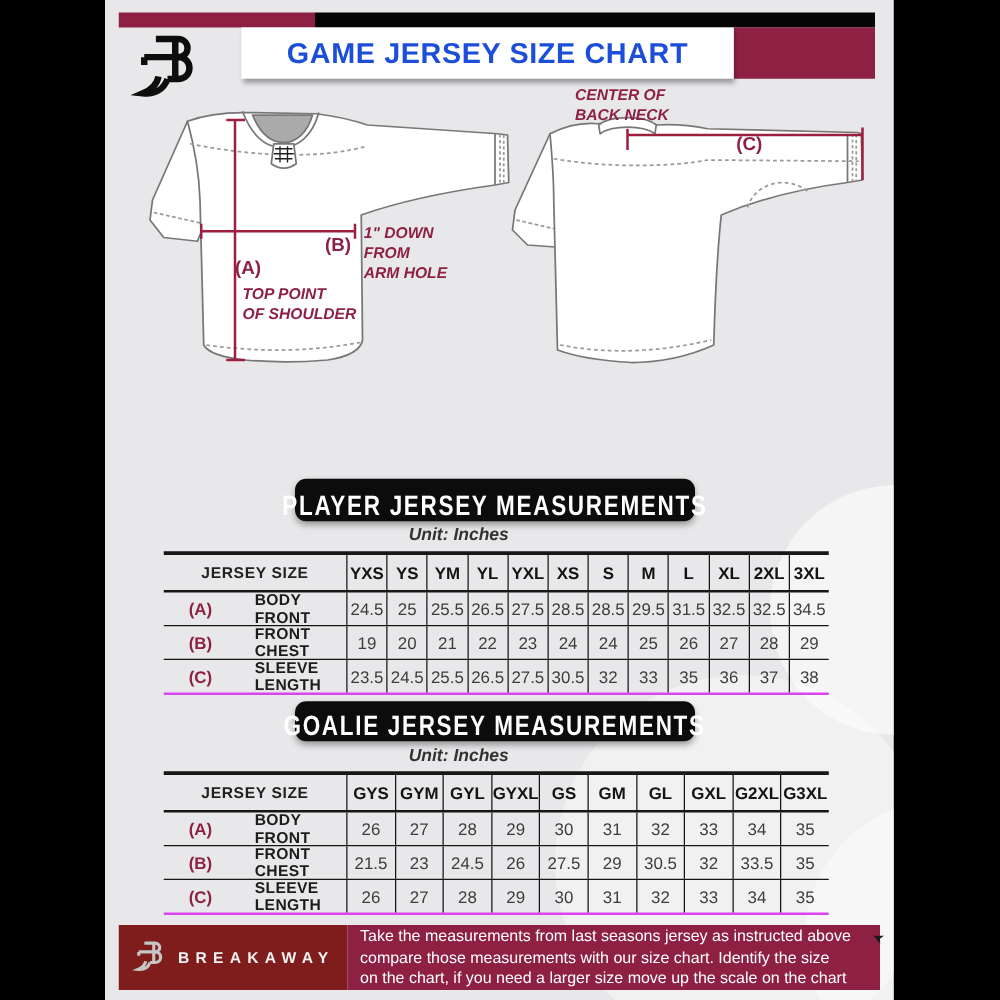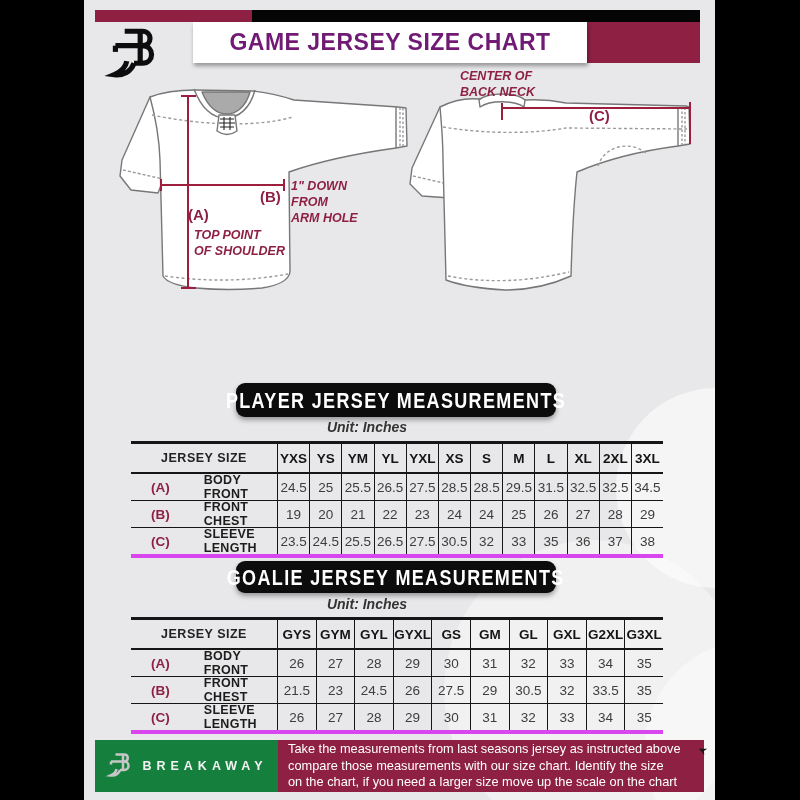--- a/index.html
+++ b/index.html
@@ -15,67 +15,67 @@
   #wm1{left:532px;top:388px;width:200px;height:200px;background:rgba(255,255,255,.55);}
   #wm2{left:360px;top:540px;width:300px;height:300px;background:rgba(255,255,255,.38);}
   #wm3{left:560px;top:640px;width:220px;height:220px;background:rgba(255,255,255,.45);}
 
   
   .accent-bar{left:11px;top:10px;width:605px;height:12px;display:flex;}
   .seg-maroon{width:157px;height:100%;background:#8e2143;}
   .seg-black{flex:1;height:100%;background:#050505;}
   .title-box{left:109px;top:22px;width:394px;height:41px;background:#fff;
     box-shadow:1px 3px 4px rgba(0,0,0,.35);display:flex;align-items:center;justify-content:center;z-index:3;}
-  .title-box span{font-size:23px;font-weight:800;letter-spacing:.5px;color:#701a75;white-space:nowrap;}
+  .title-box span{font-size:23px;font-weight:800;letter-spacing:.5px;color:#1d4ed8;white-space:nowrap;}
   .title-cap{left:503px;top:22px;width:113px;height:41px;background:#8e2143;z-index:2;}
   #brand-logo{left:14px;top:24px;z-index:3;}
 
   
   .mlabel{position:absolute;color:#8e2143;font-weight:800;font-size:15px;z-index:4;}
   .mnote{position:absolute;color:#8e2143;font-weight:700;font-style:italic;font-size:12.5px;
     line-height:1.28;white-space:pre-line;z-index:4;}
   #c-note{width:90px;}
 
   
   #note-banner{left:7px;top:328px;width:612px;height:45px;background:#8e2143;color:#fff;
     display:flex;align-items:center;justify-content:center;text-align:center;
     font-size:15px;line-height:1.45;white-space:pre-line;z-index:4;}
 
   
-  .pill{position:absolute;background:#0c0c0c;border-radius:9px;display:flex;align-items:center;
+  .pill{position:absolute;background:#0c0c0c;border-radius:9px;display:flex;align-items:flex-end;
     justify-content:center;box-shadow:0 3px 5px rgba(0,0,0,.35);z-index:4;}
   #player-pill{left:152px;top:383px;width:320px;height:34px;}
   #goalie-pill{left:152px;top:561px;width:320px;height:32px;}
   .pill span{color:#fff;font-weight:800;font-size:20px;letter-spacing:1.5px;white-space:nowrap;
     transform:scaleX(.9) scaleY(1.12);}
   .unit{position:absolute;left:0;width:566px;text-align:center;font-style:italic;font-weight:700;
     font-size:14px;color:#333;z-index:4;}
   #player-unit{top:419px;}
   #goalie-unit{top:596px;}
 
   
   .jtable{position:absolute;display:flex;flex-direction:column;z-index:4;
-    border-top:3px solid #161616;border-bottom:4px solid #d946ef;}
+    border-top:3px solid #161616;border-bottom:2px solid #d946ef;}
   #player-table{left:47px;top:441px;width:532px;}
   #goalie-table{left:47px;top:617px;width:532px;}
   .jrow{display:flex;border-bottom:1.6px solid #161616;}
   .jrow:last-child{border-bottom:none;}
   .jrow.thead{border-bottom:2.2px solid #161616;height:28px;}
   .jrow.tbody-row{height:26px;}
   .tc{flex:1;display:flex;align-items:center;justify-content:center;font-size:13.5px;color:#3d3d3d;min-width:0;}
   .tc + .tc{border-left:1.6px solid #161616;}
   .hlabel,.rowlabel{flex:0 0 146px;}
   .hlabel{font-size:12.5px;font-weight:700;color:#222;letter-spacing:.5px;}
   .hsize{font-weight:700;color:#141414;font-size:13.5px;}
   .rowlabel{justify-content:flex-start;padding-left:20px;box-sizing:border-box;gap:8px;}
   .letter{color:#8e2143;font-weight:800;font-size:13.5px;}
   .rl{font-weight:700;color:#1c1c1c;font-size:12.5px;letter-spacing:.3px;padding-left:26px;}
 
   
-  #footer-logo-box{left:11px;top:740px;width:183px;height:52px;background:#15803d;
+  #footer-logo-box{left:11px;top:740px;width:183px;height:52px;background:#7f1d1d;
     display:flex;align-items:center;justify-content:center;gap:7px;z-index:4;}
   #footer-brand{color:#f2f2f2;font-weight:700;font-size:12.5px;letter-spacing:5px;}
   #footer-text-box{left:194px;top:740px;width:426px;height:52px;background:#8e2143;color:#fff;
     display:flex;align-items:center;box-sizing:border-box;padding:10px 10px;
     font-size:12.8px;line-height:1.32;white-space:pre-line;z-index:4;}
   #cursor-arrow{left:614px;top:744px;font-size:11px;color:#1a1a1a;transform:rotate(205deg);z-index:5;}
 
   svg{display:block;}
 </style>
 </head>

